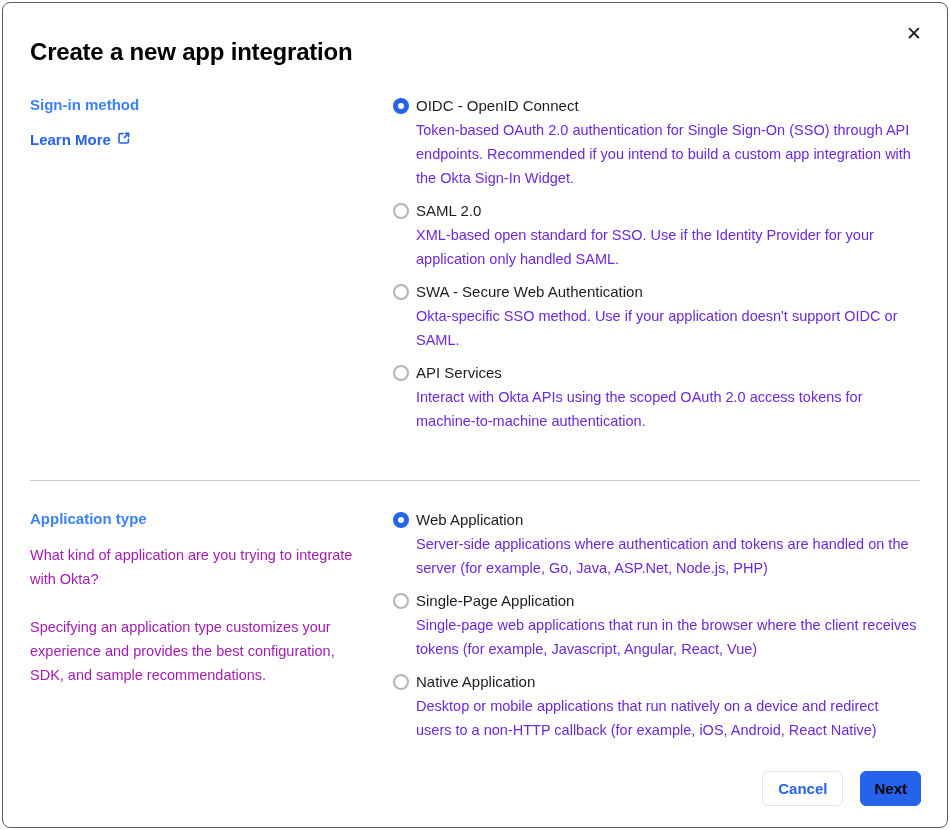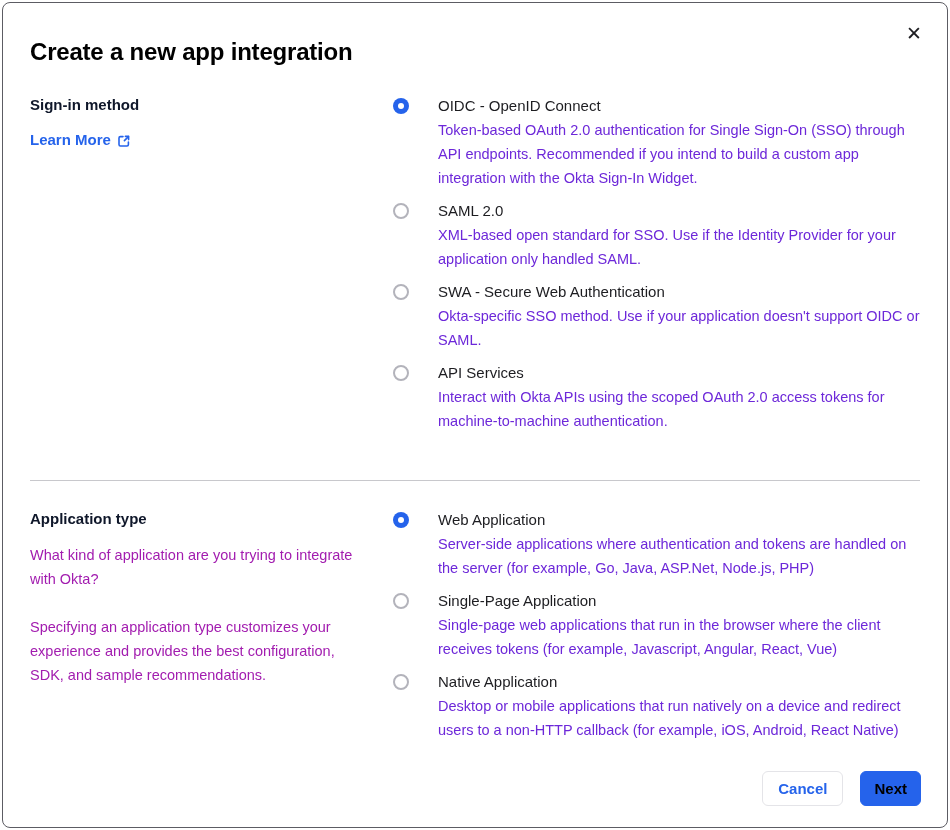--- a/index.html
+++ b/index.html
@@ -35,45 +35,45 @@
     letter-spacing: -0.2px;
     margin-bottom: 28px;
   }
   .row { display: flex; align-items: flex-start; }
   .col-left { width: 336px; flex-shrink: 0; }
   .col-right { flex: 1; margin-left: 27px; min-width: 0; }
   .section-label {
     font-size: 15px;
     line-height: 20px;
     font-weight: 700;
-    color: #0f172a;
+    color: #3b82f6;
   }
   .learn-more {
     display: inline-flex;
-    align-items: flex-end;
+    align-items: flex-start;
     gap: 6px;
     margin-top: 16px;
     font-size: 15px;
     font-weight: 700;
     color: #2563eb;
     text-decoration: none;
     cursor: pointer;
   }
   .learn-more svg { display: block; }
   .col-left p {
     font-size: 14.5px;
     line-height: 24px;
     color: #a21caf;
   }
   .col-left .question { margin-top: 14px; }
   .col-left .hint { margin-top: 24px; }
   .option {
     display: flex;
     align-items: flex-start;
-    gap: 29px;
+    gap: 7px;
     margin-bottom: 10px;
     cursor: pointer;
   }
   .radio {
     width: 16px; height: 16px;
     margin-top: 3px;
     border-radius: 50%;
     border: 2px solid #b3b3bb;
     background: #ffffff;
     flex-shrink: 0;

